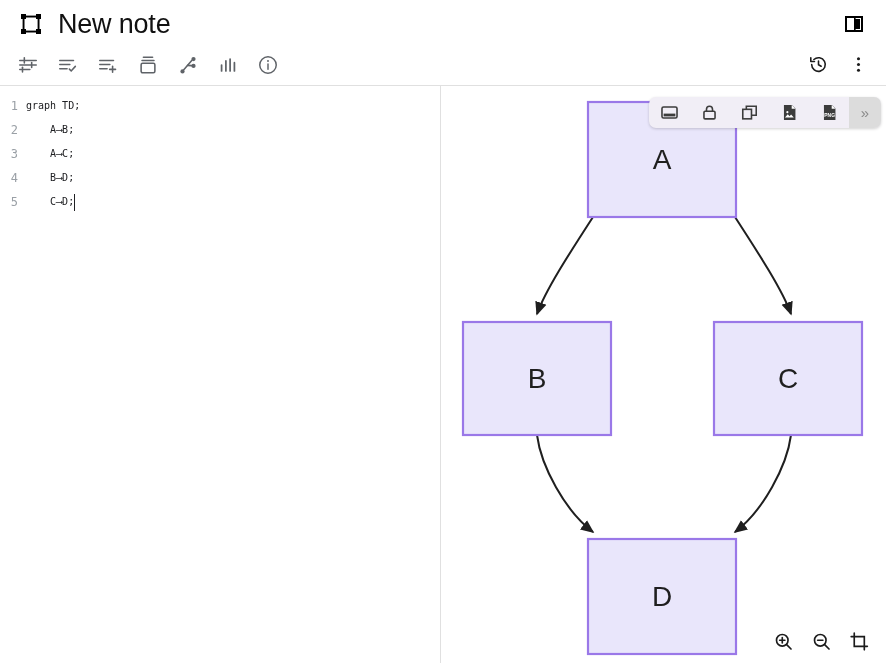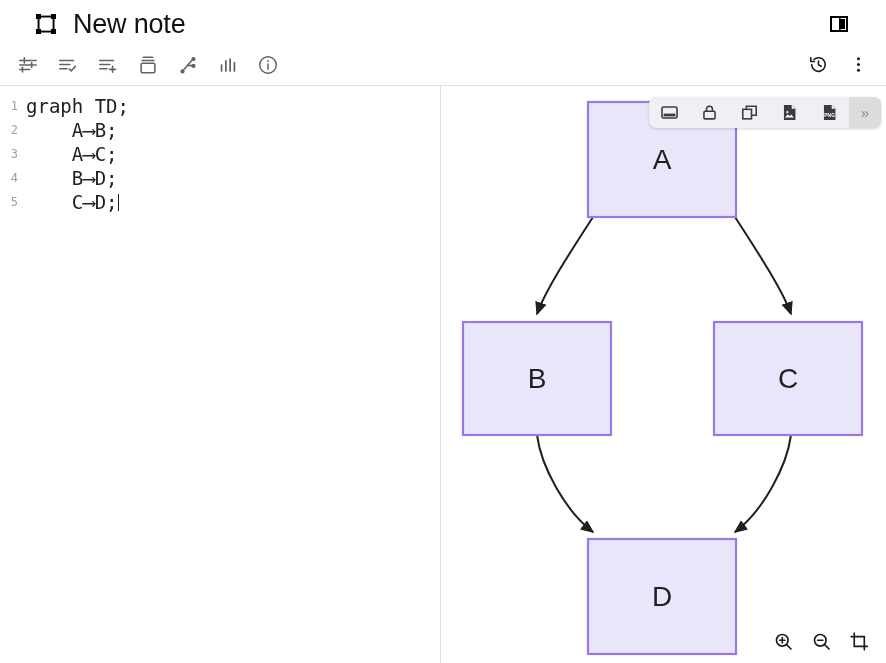--- a/index.html
+++ b/index.html
@@ -7,21 +7,21 @@
     width: 886px; height: 663px;
     font-family: "Liberation Sans", sans-serif;
     background: #ffffff;
     overflow: hidden;
   }
   .app { position: relative; width: 886px; height: 663px; background:#fff; }
 
   
   .titlebar {
     position: absolute; left:0; top:0; width:886px; height:48px;
-    display:flex; align-items:center; padding:0 27px;
+    display:flex; align-items:center; padding:0 12px;
   }
   .title-icon { width:26px; height:26px; margin-left:6px; margin-right:14px;
     display:flex; align-items:center; justify-content:center; color:#000; }
   .note-title {
     font-size:27px; color:#111; font-weight:400; letter-spacing:-0.2px;
     line-height:1;
   }
   .titlebar-spacer { flex:1; }
   .panel-toggle { width:28px; height:28px; margin-right:6px;
     display:flex; align-items:center; justify-content:center; cursor:pointer; }
@@ -46,21 +46,21 @@
     position:absolute; left:0; top:86px; width:440px; height:577px;
     background:#fff; padding-top:8px;
     font-family:"DejaVu Sans Mono","Liberation Mono",monospace;
     font-size:15px; line-height:24px;
   }
   .code-line { display:flex; height:24px; align-items:center; }
   .ln {
     width:26px; text-align:right; color:#9aa0a6; font-size:12px;
     padding-right:8px; flex:none; user-select:none;
   }
-  .code-text { color:#202124; white-space:pre; font-size:19px; letter-spacing:0px; }
+  .code-text { color:#202124; white-space:pre; font-size:10px; letter-spacing:0px; }
   .caret {
     display:inline-block; width:1px; height:17px; background:#202124;
     vertical-align:-3px; margin-left:0px;
   }
 
   
   .preview {
     position:absolute; left:441px; top:86px; width:445px; height:577px;
     background:#fff; overflow:hidden;
   }

